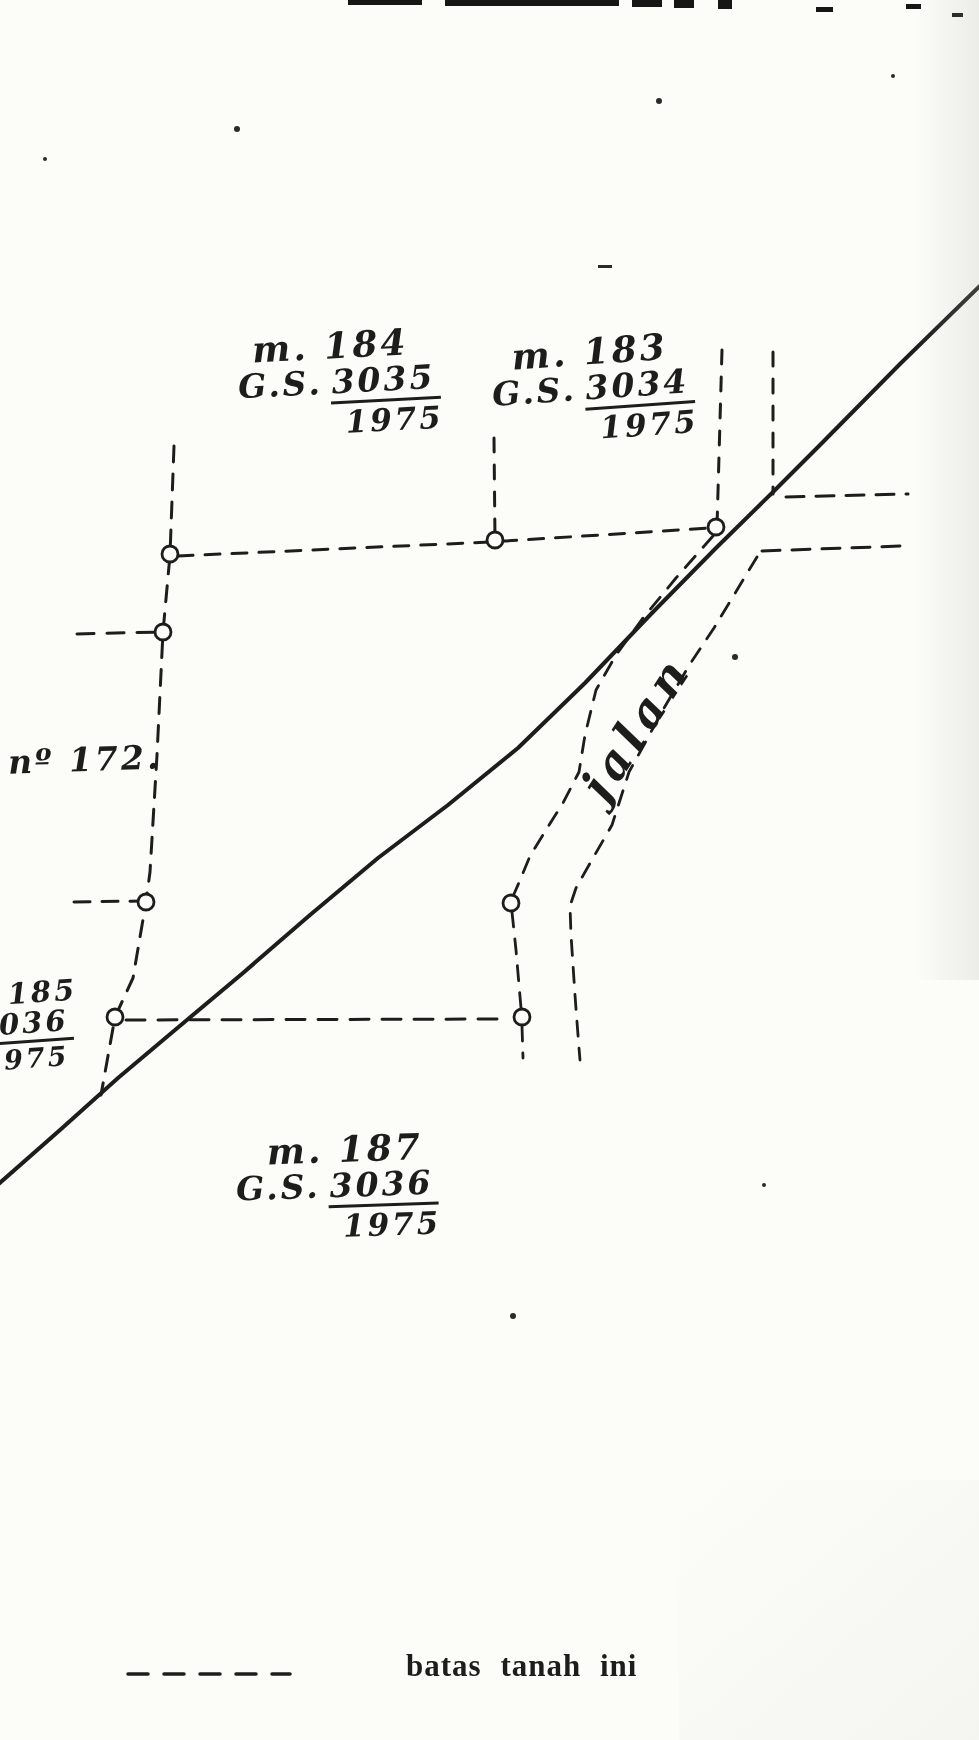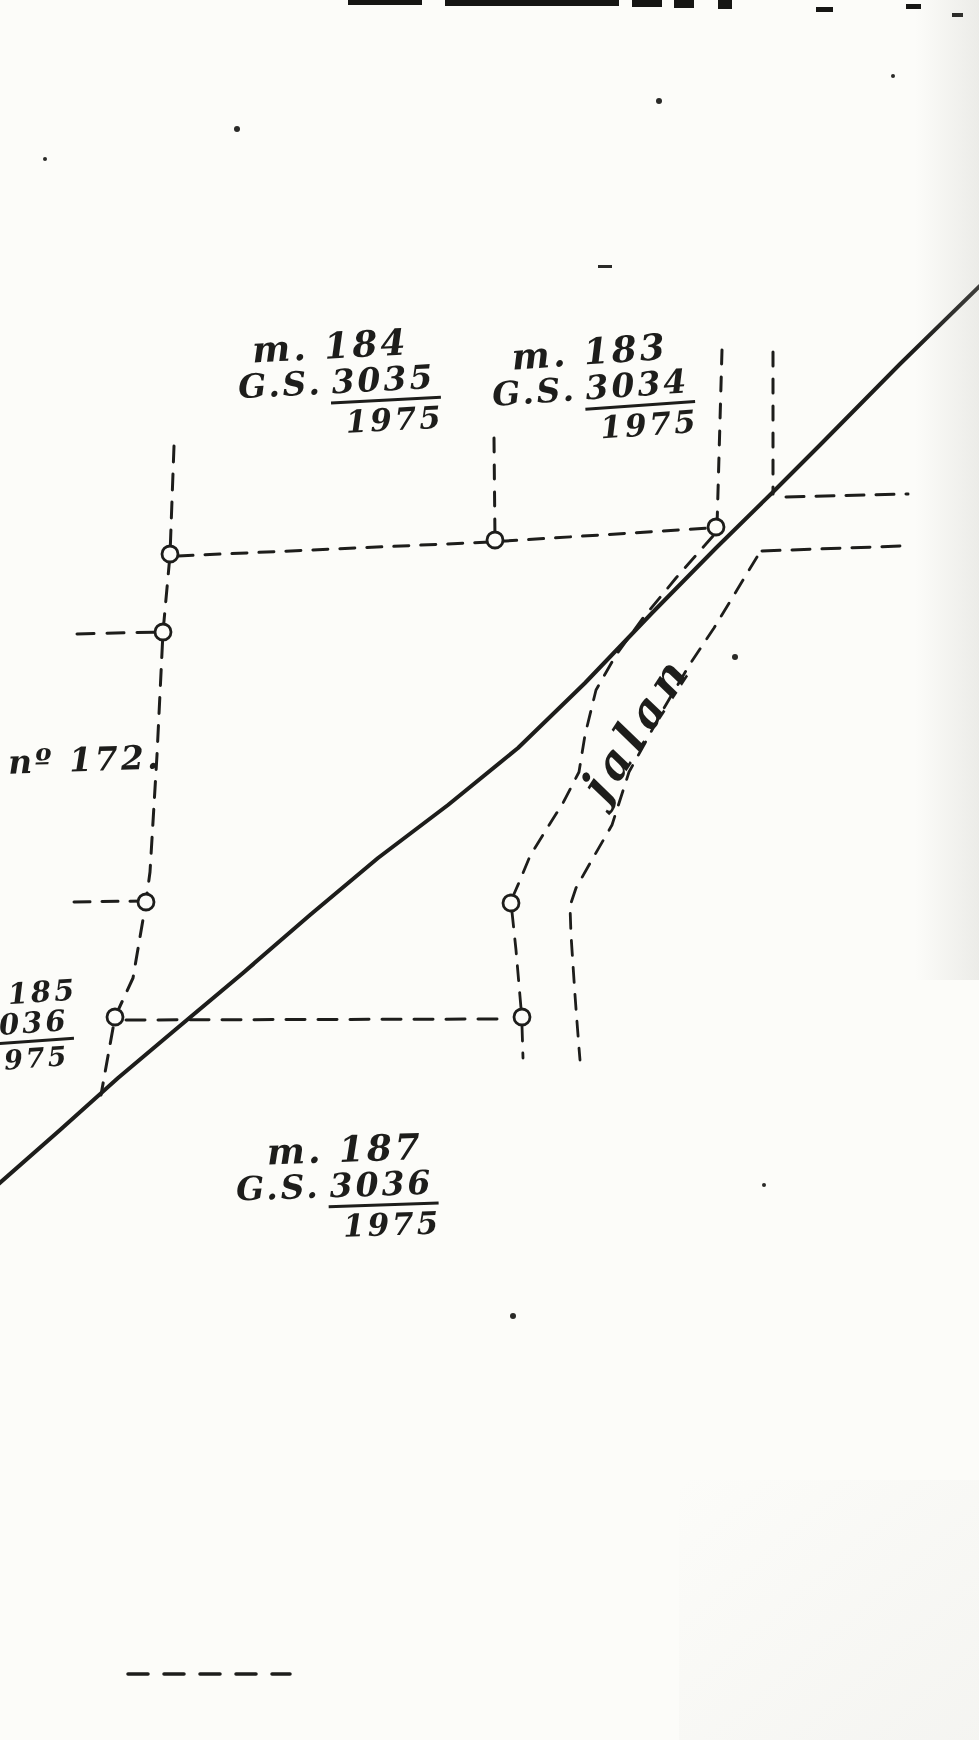--- a/index.html
+++ b/index.html
@@ -177,16 +177,17 @@
       <span>G.S.</span>
       <span class="frac">
         <span class="frac-num">3036</span>
         <span class="frac-den">1975</span>
       </span>
     </div>
   </div>
 
   <div class="hand" id="road-label">jalan</div>
 
+  <div id="legend-label">batas tanah ini</div>
 
   <div class="shade-right"></div>
   <div class="shade-bottom"></div>
 </div>
 
 </body></html>

